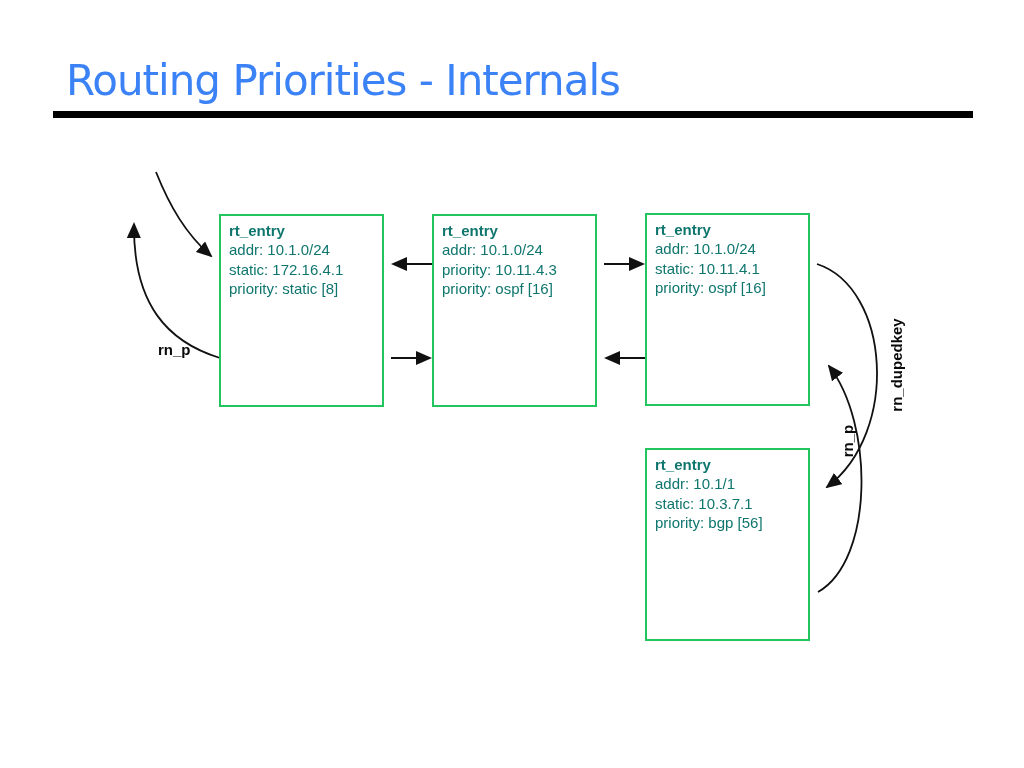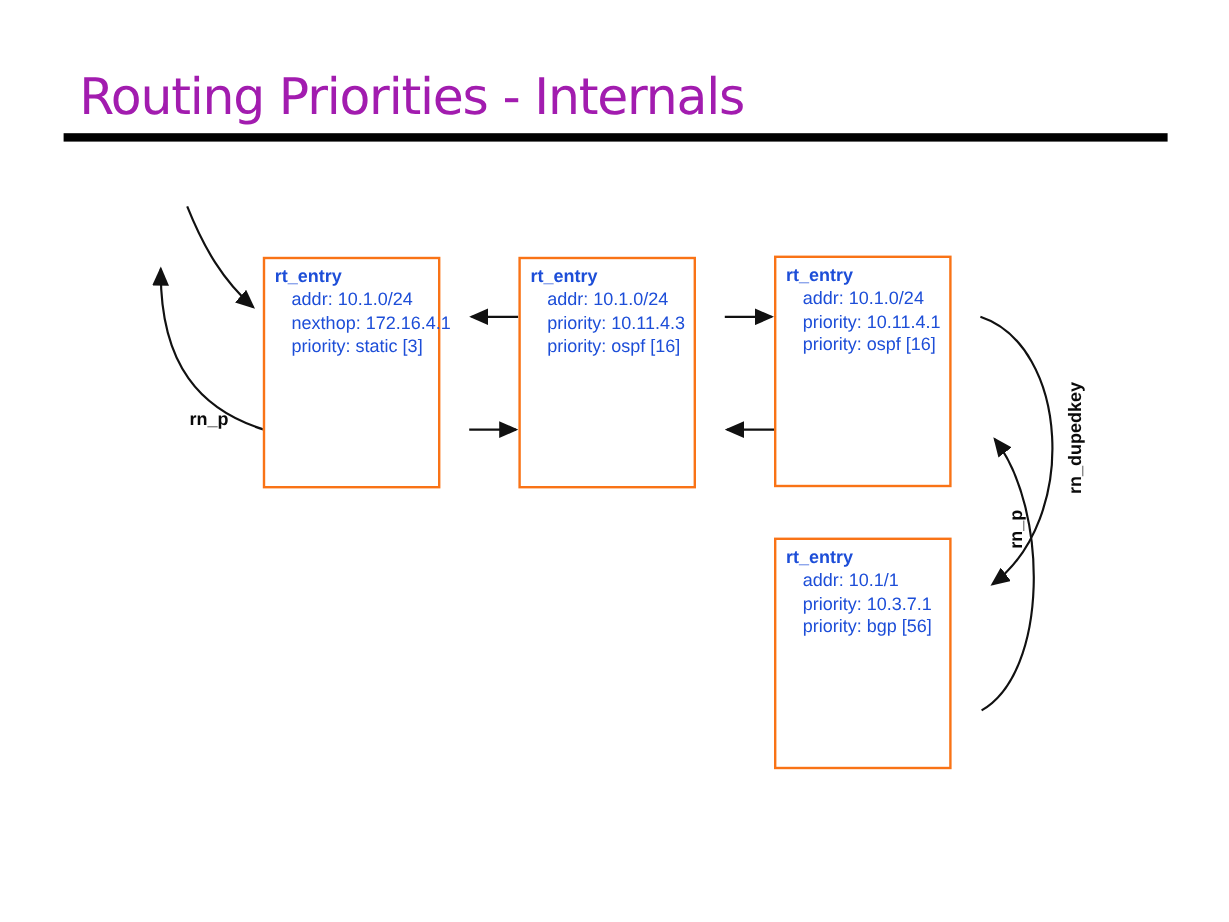--- a/index.html
+++ b/index.html
@@ -16,59 +16,58 @@
     font-family: "Liberation Sans", sans-serif;
   }
   .slide-title {
     position: absolute;
     left: 66px;
     top: 56px;
     margin: 0;
     font-family: "DejaVu Sans", "Liberation Sans", sans-serif;
     font-size: 42px;
     font-weight: 500;
-    color: #a21caf;
+    color: #3b82f6;
     letter-spacing: -1px;
     white-space: nowrap;
   }
   .title-rule {
     position: absolute;
     left: 53px;
     top: 111px;
     width: 920px;
     height: 7px;
     background: #000000;
   }
   .arrow-layer {
     position: absolute;
     left: 0;
     top: 0;
     width: 1024px;
     height: 768px;
   }
   .node {
     position: absolute;
-    width: 148px;
+    width: 165px;
     height: 193px;
     box-sizing: border-box;
-    border: 2px solid #f97316;
+    border: 2px solid #22c55e;
     background: #ffffff;
     padding: 4px 8px;
     font-size: 15px;
-    color: #1d4ed8;
+    color: #0f766e;
   }
   .node-title {
     font-weight: bold;
     line-height: 19px;
     margin-top: 1px;
   }
   .node-line {
     line-height: 19.5px;
     white-space: nowrap;
-    margin-left: 14px;
   }
   .node-1 { left: 219px; top: 214px; }
   .node-2 { left: 432px; top: 214px; }
   .node-3 { left: 645px; top: 213px; }
   .node-4 { left: 645px; top: 448px; }
   .ptr-label {
     position: absolute;
     font-size: 15px;
     font-weight: bold;
     color: #0a0a0a;
@@ -112,42 +111,42 @@
       <path d="M 604 264 L 643 264" marker-end="url(#ah)"></path>
       <path d="M 645 358 L 606 358" marker-end="url(#ah)"></path>
       <path d="M 817 264 C 890 288, 900 432, 827 487" marker-end="url(#ah)"></path>
       <path d="M 818 592 C 874 560, 874 424, 829 366" marker-end="url(#ah)"></path>
     </g>
   </svg>
 
   <div class="node node-1">
     <div class="node-title">rt_entry</div>
     <div class="node-line">addr: 10.1.0/24</div>
-    <div class="node-line">nexthop: 172.16.4.1</div>
-    <div class="node-line">priority: static [3]</div>
+    <div class="node-line">static: 172.16.4.1</div>
+    <div class="node-line">priority: static [8]</div>
   </div>
 
   <div class="node node-2">
     <div class="node-title">rt_entry</div>
     <div class="node-line">addr: 10.1.0/24</div>
     <div class="node-line">priority: 10.11.4.3</div>
     <div class="node-line">priority: ospf [16]</div>
   </div>
 
   <div class="node node-3">
     <div class="node-title">rt_entry</div>
     <div class="node-line">addr: 10.1.0/24</div>
-    <div class="node-line">priority: 10.11.4.1</div>
+    <div class="node-line">static: 10.11.4.1</div>
     <div class="node-line">priority: ospf [16]</div>
   </div>
 
   <div class="node node-4">
     <div class="node-title">rt_entry</div>
     <div class="node-line">addr: 10.1/1</div>
-    <div class="node-line">priority: 10.3.7.1</div>
+    <div class="node-line">static: 10.3.7.1</div>
     <div class="node-line">priority: bgp [56]</div>
   </div>
 
   <div class="ptr-label ptr-label-left">rn_p</div>
 
   <div class="ptr-label ptr-label-vert ptr-label-dupedkey">rn_dupedkey</div>
 
   <div class="ptr-label ptr-label-vert ptr-label-right">rn_p</div>
 
 </div>

